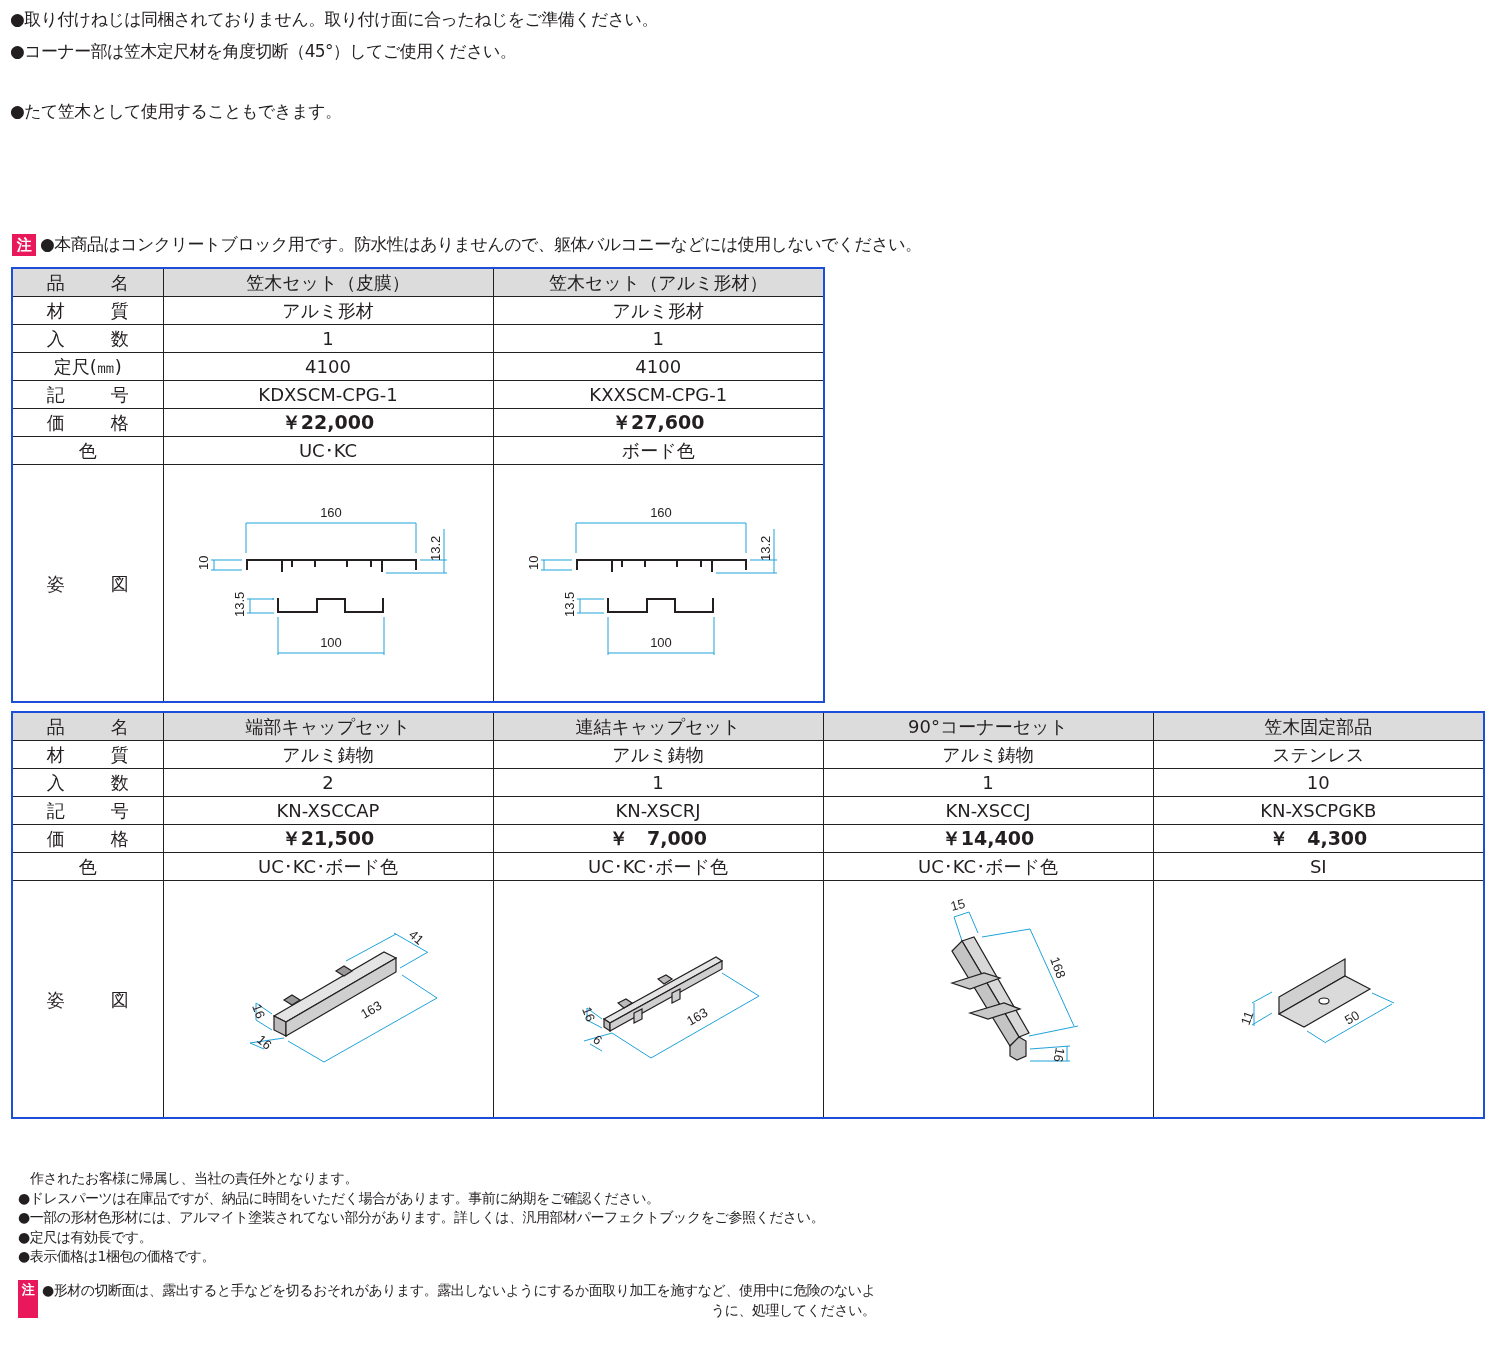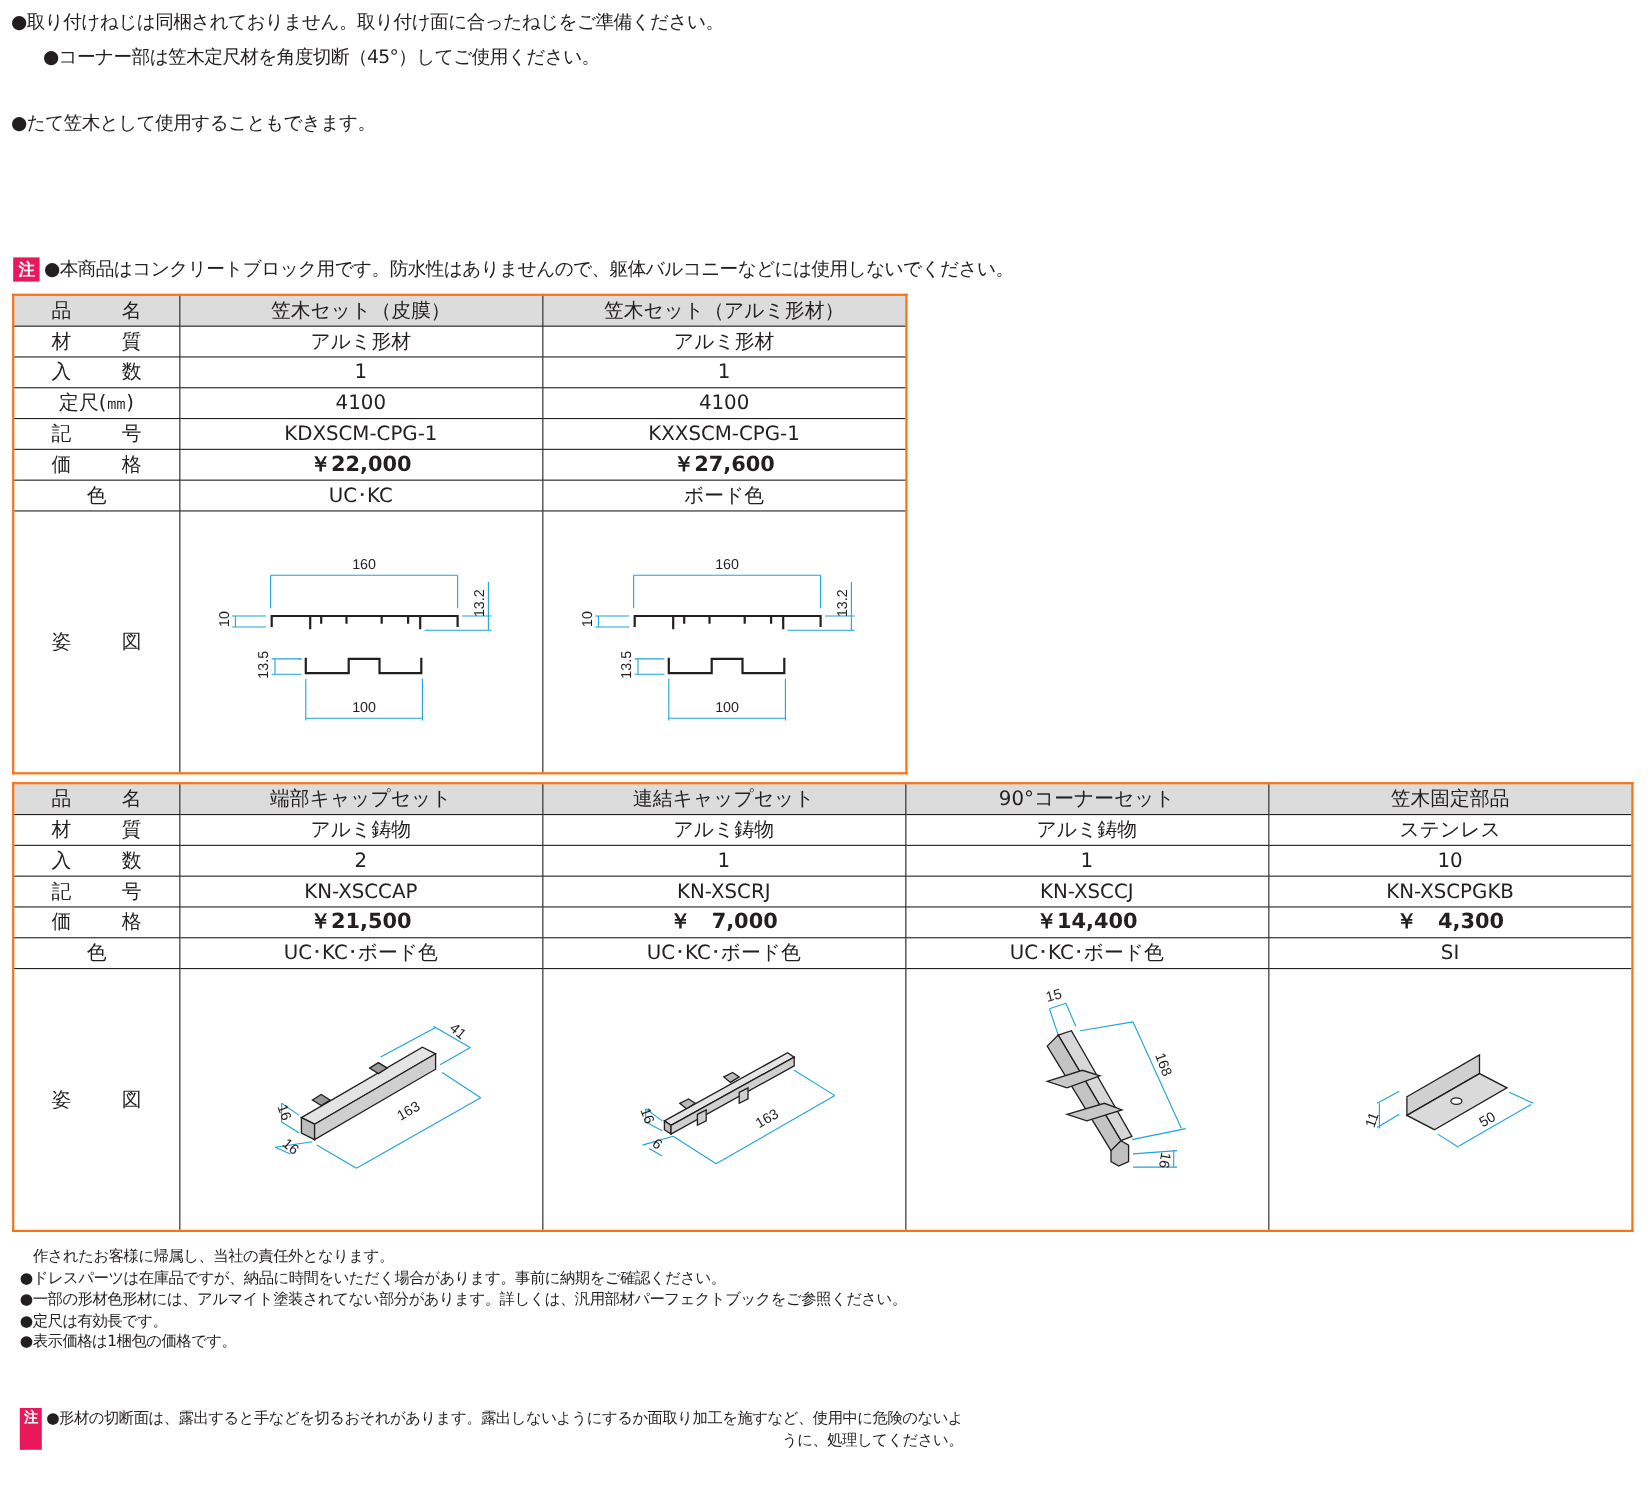--- a/index.html
+++ b/index.html
@@ -9,44 +9,44 @@
     color: #231f20;
   }
   .note-top { position: absolute; left: 10px; font-size: 17px; letter-spacing: -0.6px; white-space: nowrap; }
   .warn-row { position: absolute; left: 12px; top: 233px; display: flex; align-items: center; font-size: 17px; letter-spacing: -0.6px; white-space: nowrap; }
   .warn-badge {
     display: inline-block; width: 24px; height: 22px; background: #e8185a; color: #fff;
     font-size: 15px; font-weight: bold; text-align: center; line-height: 22px; margin-right: 4px;
   }
   table.spec {
     position: absolute; border-collapse: collapse; table-layout: fixed;
-    border: 2px solid #f97316;
+    border: 2px solid #1d4ed8;
   }
   table.spec td {
     border: 1px solid #231f20; text-align: center; padding: 0;
     font-size: 18px; height: 27px; line-height: 27px; white-space: nowrap;
   }
   table.spec tr.head td { background: #dcdcdc; }
   table.spec td.label { letter-spacing: 14px; text-indent: 14px; }
   table.spec td.label.tight { letter-spacing: 0; text-indent: 0; }
   table.spec td.price { font-weight: bold; font-size: 19px; }
   table.spec td.drawing { height: auto; line-height: normal; }
   #t1 { left: 11px; top: 267px; width: 812px; }
   #t2 { left: 11px; top: 711px; width: 1472px; }
   .notes-bottom { position: absolute; left: 18px; top: 1133px; font-size: 14px; letter-spacing: -0.5px; line-height: 19.5px; }
   .notes-bottom div { white-space: nowrap; }
-  .notes-bottom .indent { padding-left: 12px; }
+  .notes-bottom .indent { padding-left: 12px; margin-top: 36px; }
   .warn-bottom { position: absolute; left: 18px; top: 1280px; display: flex; font-size: 14px; letter-spacing: -0.5px; line-height: 20px; }
   .warn-bottom .warn-badge { width: 20px; height: 38px; font-size: 13px; line-height: 20px; margin-right: 4px; padding-top: 0; }
 </style>
 </head>
 <body>
 
 <div class="note-top" style="top:8px;">●取り付けねじは同梱されておりません。取り付け面に合ったねじをご準備ください。</div>
-<div class="note-top" style="top:40px;margin-left:29px;">●コーナー部は笠木定尺材を角度切断（45°）してご使用ください。</div>
+<div class="note-top" style="top:40px;">●コーナー部は笠木定尺材を角度切断（45°）してご使用ください。</div>
 <div class="note-top" style="top:72px;margin-top:28px;">●たて笠木として使用することもできます。</div>
 
 <div class="warn-row">
   <span class="warn-badge">注</span>
   <span>●本商品はコンクリートブロック用です。防水性はありませんので、躯体バルコニーなどには使用しないでください。</span>
 </div>
 
 <table class="spec" id="t1">
   <colgroup>
       <col style="width:151px">

